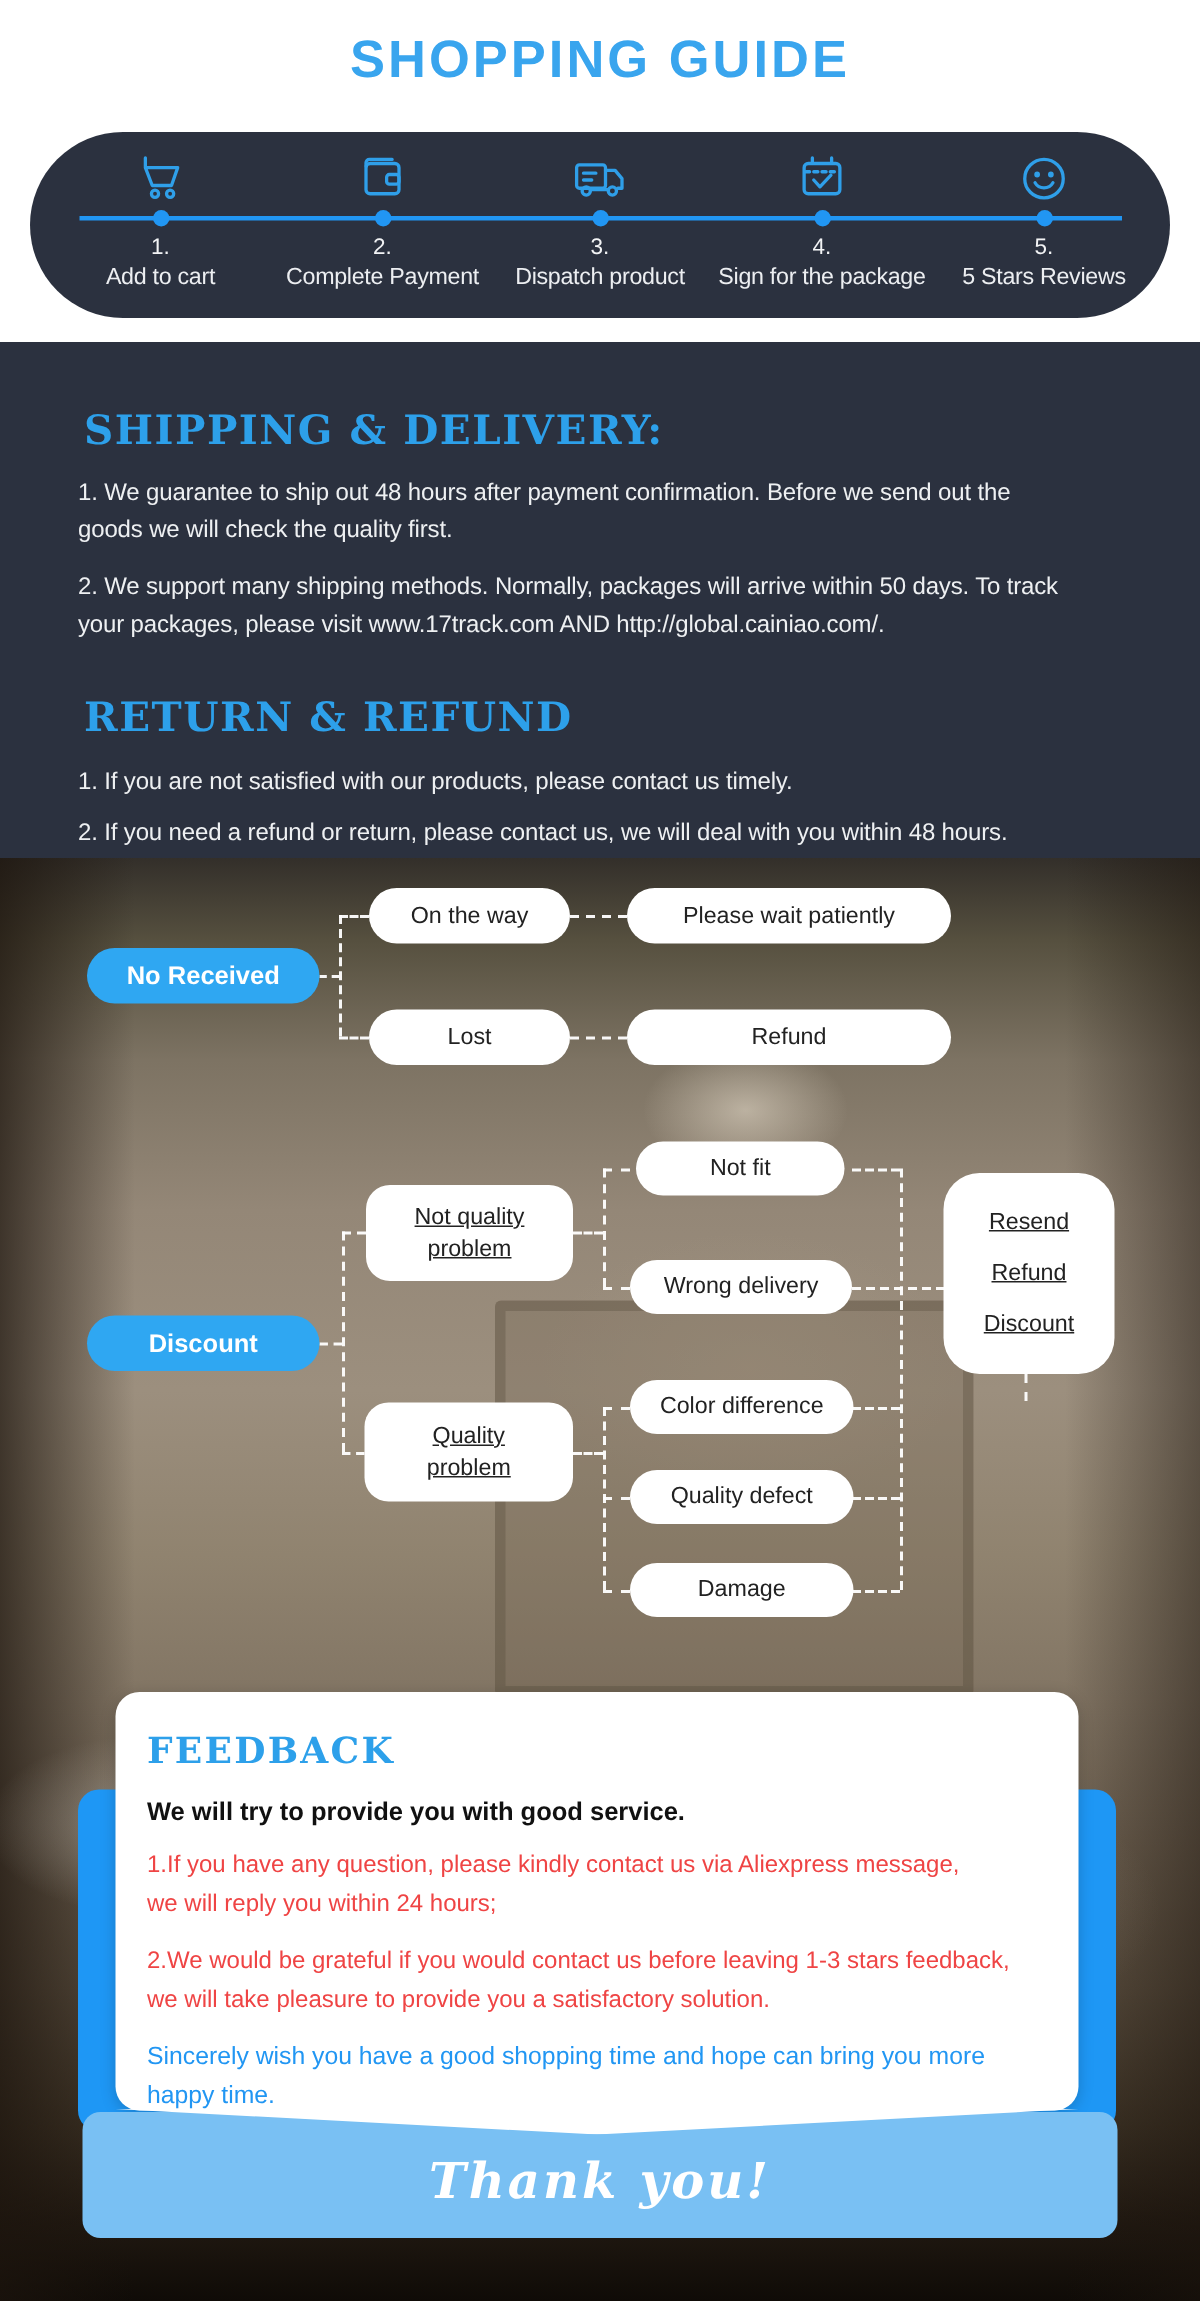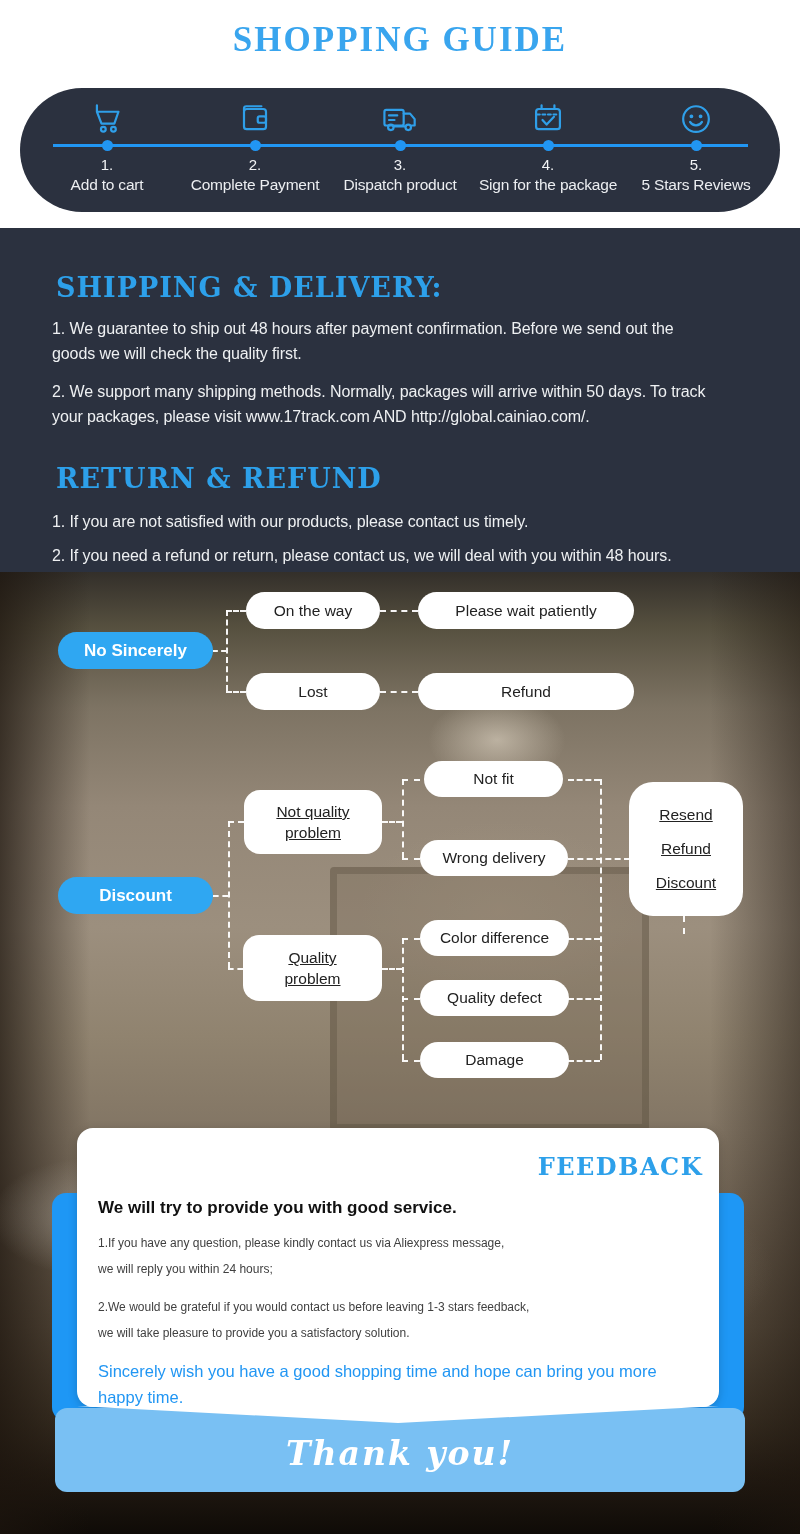--- a/index.html
+++ b/index.html
@@ -1,21 +1,21 @@
 <!DOCTYPE html>
 <html><head>
 <meta charset="utf-8">
 <style>
   html,body{margin:0;padding:0;background:#777;}
   .page{position:relative;width:800px;height:1534px;margin:0 auto;background:#fff;overflow:hidden;
         font-family:"Liberation Sans",sans-serif;}
 
   
   .hdr{position:relative;height:228px;background:#fff;}
-  .title{margin:0;padding-top:20px;text-align:center;font-family:Liberation Serif, serif;
+  .title{margin:0;padding-top:20px;text-align:center;font-family:Liberation Sans, sans-serif;
          font-weight:bold;font-size:35px;letter-spacing:2px;color:#39a5ee;}
   .steps-banner{position:absolute;left:20px;top:88px;width:760px;height:124px;
                 background:#2b313f;border-radius:62px;}
   .timeline{position:absolute;left:33px;top:56px;width:695px;height:3px;background:#2196f3;}
   .tdot{position:absolute;top:52px;width:11px;height:11px;border-radius:50%;background:#2196f3;}
   .step{position:absolute;top:0;width:150px;text-align:center;}
   .step .ic{height:52px;padding-top:10px;}
   .step .num{margin-top:6px;font-size:15px;color:#f2f3f5;}
   .step .lbl{margin-top:3px;font-size:15.5px;color:#eceef1;letter-spacing:-0.2px;}
   .icsvg{stroke:#2f9fe9;fill:none;stroke-width:2.4;stroke-linecap:round;stroke-linejoin:round;}
@@ -56,24 +56,24 @@
   .cv{border-left:2px dashed rgba(255,255,255,.95);width:0;}
 
   
   .blue-card{position:absolute;left:52px;top:621px;width:692px;height:228px;z-index:5;
              background:#1e97f5;border-radius:14px;}
   .white-card{position:absolute;left:77px;top:556px;width:642px;height:279px;z-index:6;
               background:#fff;border-radius:16px;box-shadow:0 2px 10px rgba(0,0,0,.18);
               box-sizing:border-box;padding:24px 16px 0 21px;}
   .white-v{position:absolute;left:77px;top:834px;width:642px;height:17px;z-index:8;background:#fff;
            clip-path:polygon(0 0,100% 0,50% 100%);}
-  .fb-h{margin:0;text-align:right;font-family:"DejaVu Serif",serif;font-weight:bold;
+  .fb-h{margin:0;text-align:left;font-family:"DejaVu Serif",serif;font-weight:bold;
         font-size:24px;letter-spacing:1.5px;color:#2da0ea;}
   .fb-intro{margin:17px 0 0;font-size:17px;font-weight:bold;color:#111;}
-  .fb-item{margin:13px 0 0;font-size:12px;line-height:25.5px;color:#404040;}
+  .fb-item{margin:13px 0 0;font-size:16px;line-height:25.5px;color:#ef4444;}
   .fb-close{margin:13px 0 0;font-size:16.5px;line-height:25.5px;color:#2196f3;}
   .thanks{position:absolute;left:55px;top:836px;width:690px;height:84px;z-index:7;
           background:#79c0f3;border-radius:12px;text-align:center;box-sizing:border-box;
           padding-top:26px;}
   .thanks span{font-family:"DejaVu Serif",serif;font-style:italic;font-weight:bold;
                font-size:33px;letter-spacing:2px;color:#fff;}
 </style>
 </head>
 <body>
 
@@ -194,21 +194,21 @@
     <i class="ch" style="left:402px;top:488px;width:18px"></i>
 
     <i class="ch" style="left:568px;top:207px;width:32px"></i>
     <i class="ch" style="left:568px;top:286px;width:62px"></i>
     <i class="ch" style="left:568px;top:366px;width:32px"></i>
     <i class="ch" style="left:568px;top:426px;width:32px"></i>
     <i class="ch" style="left:568px;top:488px;width:32px"></i>
     <i class="cv" style="left:600px;top:207px;height:281px"></i>
     <i class="cv" style="left:683px;top:344px;height:18px"></i>
 
-    <div class="node bpill" style="left:58px;top:60px;width:155px;height:37px">No Sincerely</div>
+    <div class="node bpill" style="left:58px;top:60px;width:155px;height:37px">No Received</div>
     <div class="node pill" style="left:246px;top:20px;width:134px;height:37px">On the way</div>
     <div class="node pill" style="left:418px;top:20px;width:216px;height:37px">Please wait patiently</div>
     <div class="node pill" style="left:246px;top:101px;width:134px;height:37px">Lost</div>
     <div class="node pill" style="left:418px;top:101px;width:216px;height:37px">Refund</div>
 
     <div class="node pill" style="left:424px;top:189px;width:139px;height:36px">Not fit</div>
     <div class="node wbox ml" style="left:244px;top:218px;width:138px;height:64px">Not quality
 problem</div>
     <div class="node pill" style="left:420px;top:268px;width:148px;height:36px">Wrong delivery</div>
     <div class="node wbox tall ml" style="left:629px;top:210px;width:114px;height:134px;border-radius:24px">Resend

